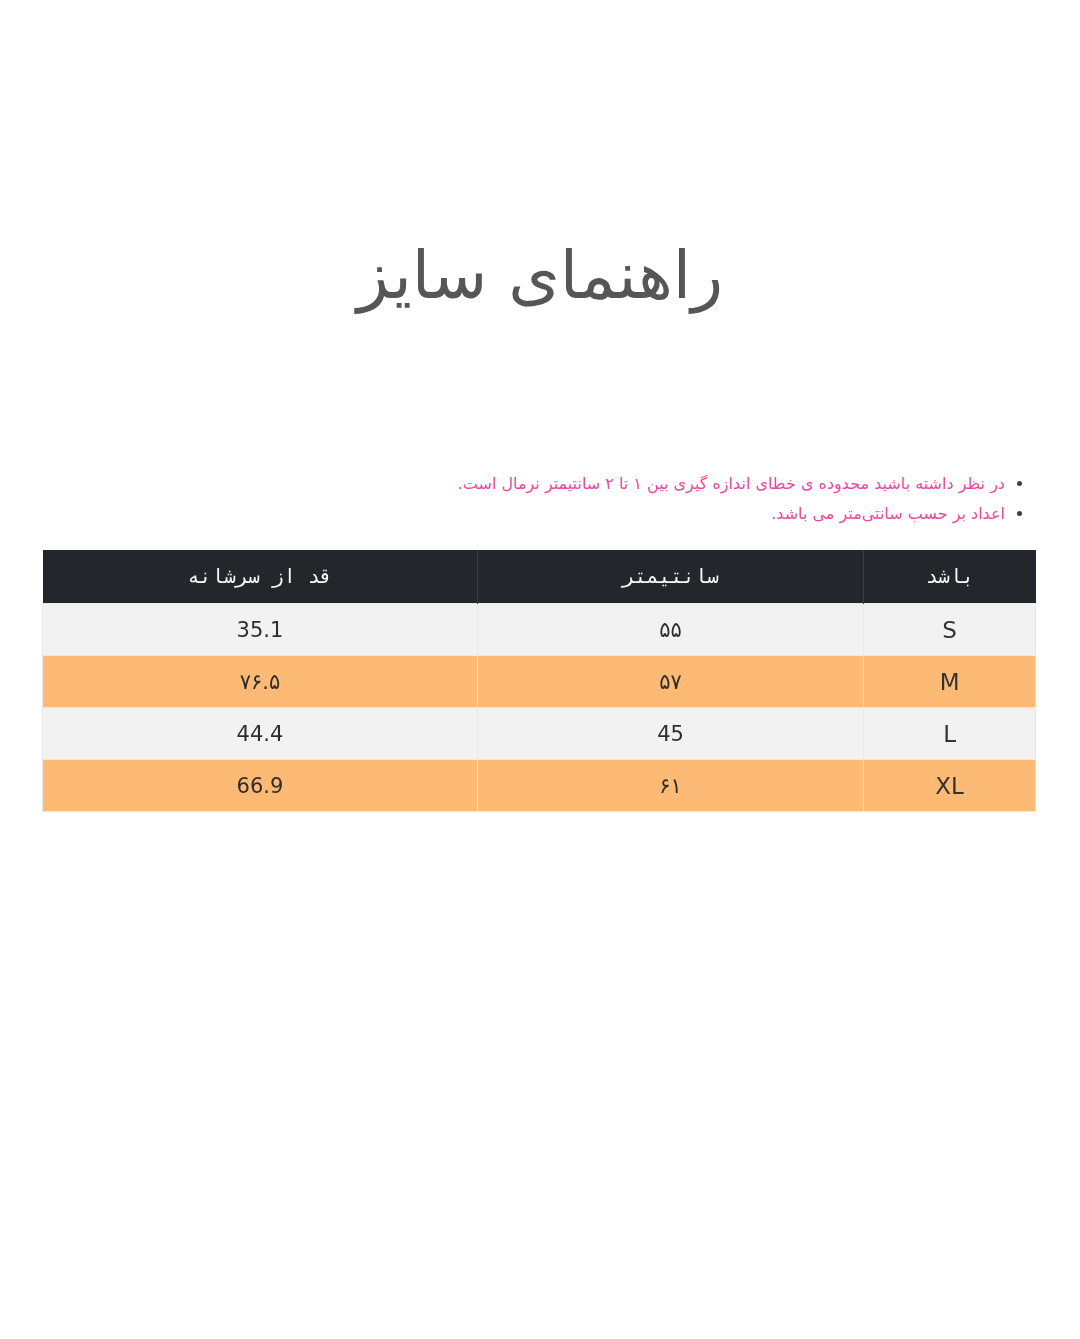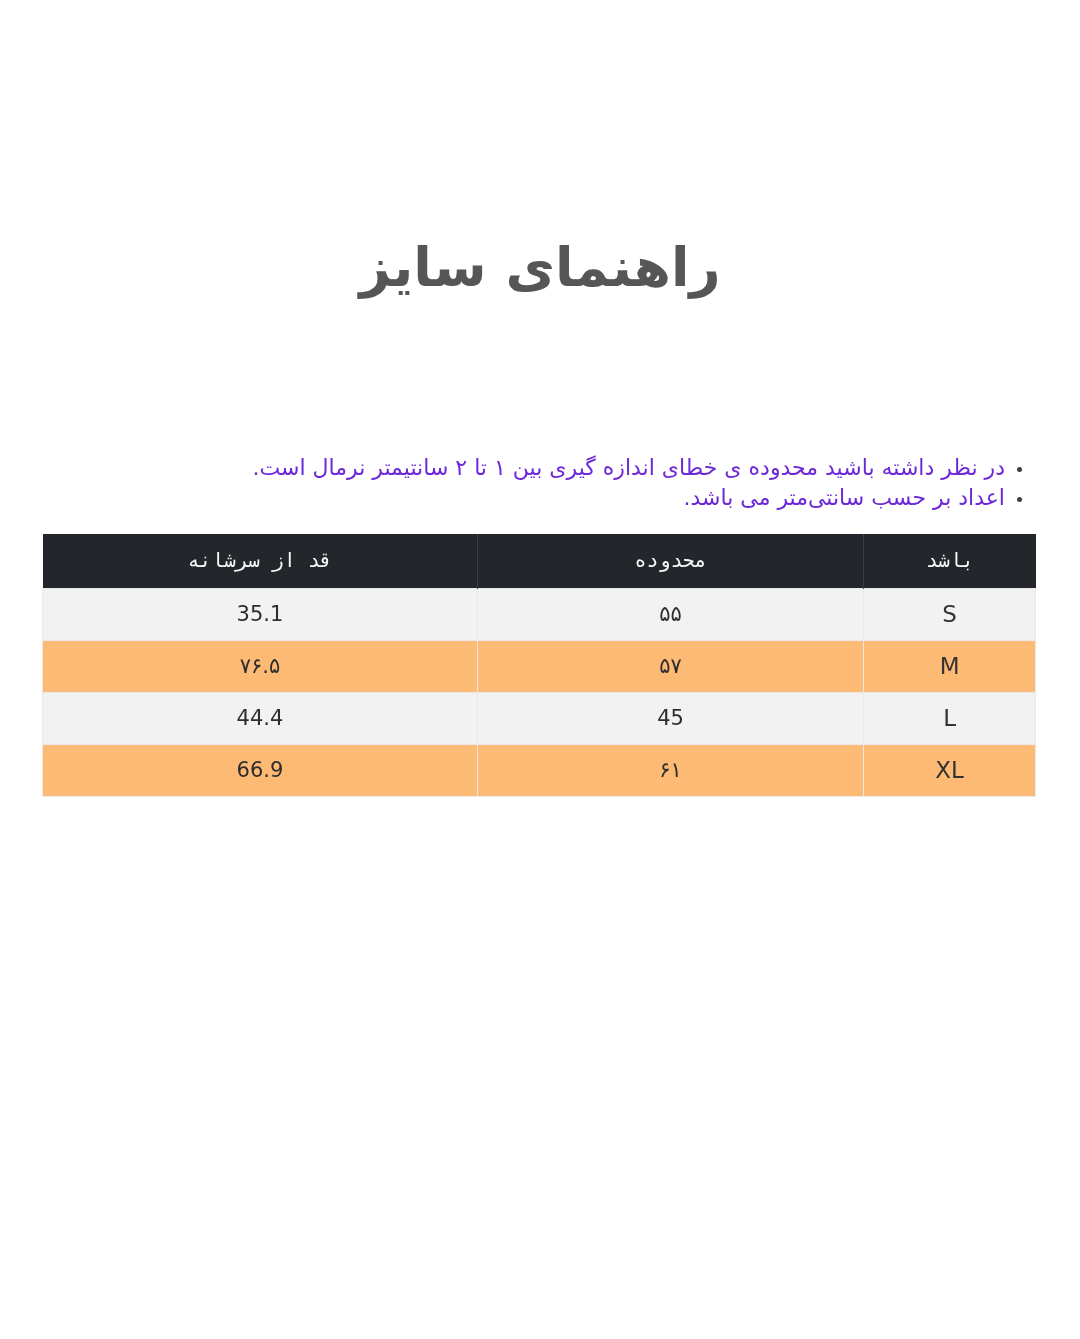--- a/index.html
+++ b/index.html
@@ -14,35 +14,35 @@
     background: #ffffff;
     overflow: hidden;
   }
 
   
   .size-guide-title {
     margin: 0;
     padding-top: 233px;
     text-align: center;
     direction: rtl;
-    font-size: 54px;
+    font-size: 66px;
     line-height: 1.3;
-    font-weight: bold;
+    font-weight: normal;
     color: #565656;
   }
 
   
   .notes-list {
     direction: rtl;
     text-align: right;
     list-style: disc;
     margin: 150px 55px 0 40px;
     padding: 0 20px 0 0;
-    color: #6d28d9;
-    font-size: 22px;
+    color: #ec4899;
+    font-size: 16px;
     line-height: 30px;
   }
   .notes-list li::marker { color: #3f3f3f; font-size: 16px; }
 
   
   table.size-table {
     direction: rtl;
     border-collapse: collapse;
     table-layout: fixed;
     width: 994px;
@@ -93,21 +93,21 @@
 
   <table class="size-table">
     <colgroup>
       <col class="col-size">
       <col class="col-chest">
       <col class="col-length">
     </colgroup>
     <thead>
       <tr>
         <th>باشد</th>
-        <th>محدوده</th>
+        <th>سانتیمتر</th>
         <th>قد از سرشانه</th>
       </tr>
     </thead>
     <tbody>
       <tr>
         <td class="size-cell">S</td>
         <td>۵۵</td>
         <td>35.1</td>
       </tr>
       <tr>

